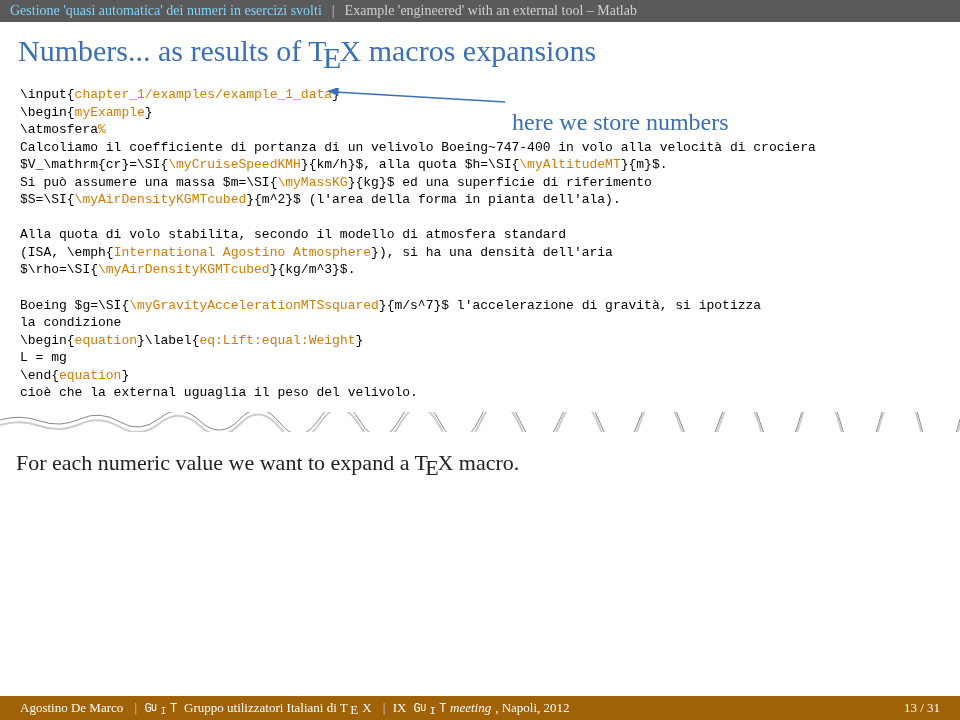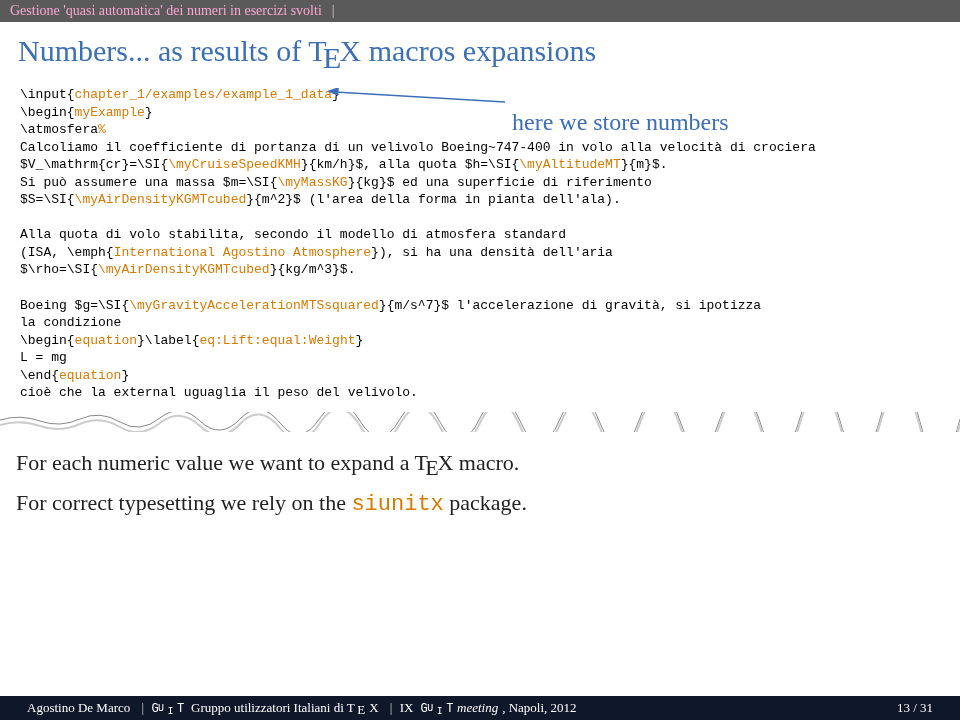--- a/index.html
+++ b/index.html
@@ -11,21 +11,21 @@
     overflow:hidden;
   }
   .topbar {
     background:#5a5a5a;
     color:#fff;
     font-size:14px;
     padding:3px 10px;
     display:flex; gap:10px;
   }
   .topbar .sep { color:#ccc; }
-  .topbar .lighter { color:#f9a8d4; }
+  .topbar .lighter { color:#7dd3fc; }
   .topbar .token2 { color:#d0d0d0; }
   .title {
     color:#3b6fb6;
     font-size:30px;
     padding:12px 18px 10px 18px;
     font-weight:400;
   }
   .tex-e-drop {
     display:inline-block;
     position:relative;
@@ -70,43 +70,44 @@
     font-size:22px;
     color:#222;
     padding:16px 24px 0 16px;
     line-height:1.35;
   }
   .body-text p { margin-bottom:10px; }
   .mono { font-family:'Courier New', monospace; color:#d77a00; }
   .footer {
     position:absolute;
     left:0; right:0; bottom:0;
-    background:#0f172a;
+    background:#a16207;
     color:#fff;
     font-size:13px;
-    padding:4px 27px;
+    padding:4px 20px;
     display:flex; justify-content:space-between;
     align-items:center;
   }
   .footer .left span { margin-right:4px; }
   .footer .sep { color:#ccc; margin:0 4px; }
   .guit {
     font-family:'Courier New',monospace;
     font-size:12px;
     letter-spacing:-0.5px;
   }
   .guit .raise { position:relative; top:-1px; font-size:10px; }
   .guit .lower { position:relative; top:2px; font-size:10px; }
 </style>
 </head>
 <body>
 
 <div class="topbar">
   <span class="lighter">Gestione 'quasi automatica' dei numeri in esercizi svolti</span>
   <span class="sep">|</span>
+  <span class="token2">Example 'engineered' with an external tool – Matlab</span>
 </div>
 
 <div class="title">
   <span>Numbers... as results of T</span><span class="tex-e-drop">E</span><span>X macros expansions</span>
 </div>
 
 <div class="codeblock"><div class="annotate-arrow"><svg class="arrow" viewBox="0 0 185 24">
         <line x1="180" y1="14" x2="10" y2="4"></line>
         <path d="M2 3 L14 -1 L13 8 Z"></path>
       </svg></div><div class="annotate-label">here we store numbers</div><span>\input{</span><span class="orange">chapter_1/examples/example_1_data</span><span>}</span>
@@ -132,23 +133,20 @@
   <svg viewBox="0 0 960 20" preserveAspectRatio="none">
     <path d="M0,8 Q20,2 40,9 T80,7 T120,10 T160,6 T200,9 T240,7 T280,11 T320,6 T360,9 T400,7 T440,10 T480,6 T520,9 T560,7 T600,11 T640,6 T680,9 T720,7 T760,10 T800,6 T840,9 T880,7 T920,10 T960,7" fill="none" stroke="#888" stroke-width="1"></path>
     <path d="M0,13 Q20,7 40,14 T80,12 T120,15 T160,11 T200,14 T240,12 T280,16 T320,11 T360,14 T400,12 T440,15 T480,11 T520,14 T560,12 T600,16 T640,11 T680,14 T720,12 T760,15 T800,11 T840,14 T880,12 T920,15 T960,12" fill="none" stroke="#ccc" stroke-width="2"></path>
   </svg>
 </div>
 
 <div class="body-text">
   <p>
     <span>For each numeric value we want to expand a T</span><span class="tex-e-drop">E</span><span>X macro.</span>
   </p>
-  <p>
-    <span>For correct typesetting we rely on the </span><span class="mono">siunitx</span><span> package.</span>
-  </p>
 </div>
 
 <div class="footer">
   <div class="left">
     <span>Agostino De Marco</span>
     <span class="sep">|</span>
     <span class="guit">G<span class="raise">U</span><span class="lower">I</span>T</span>
     <span>Gruppo utilizzatori Italiani di T</span><span class="tex-e-drop" style="top:0.15em">E</span><span>X</span>
     <span class="sep">|</span>
     <span>IX</span>

